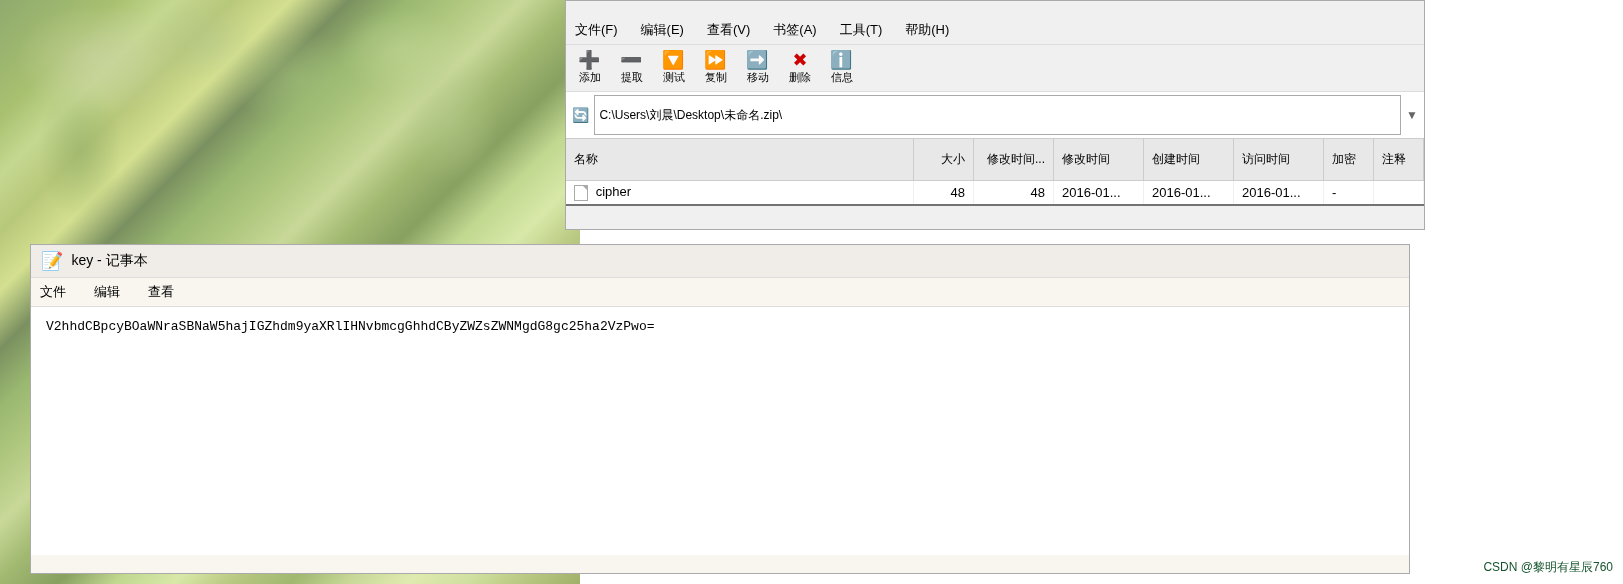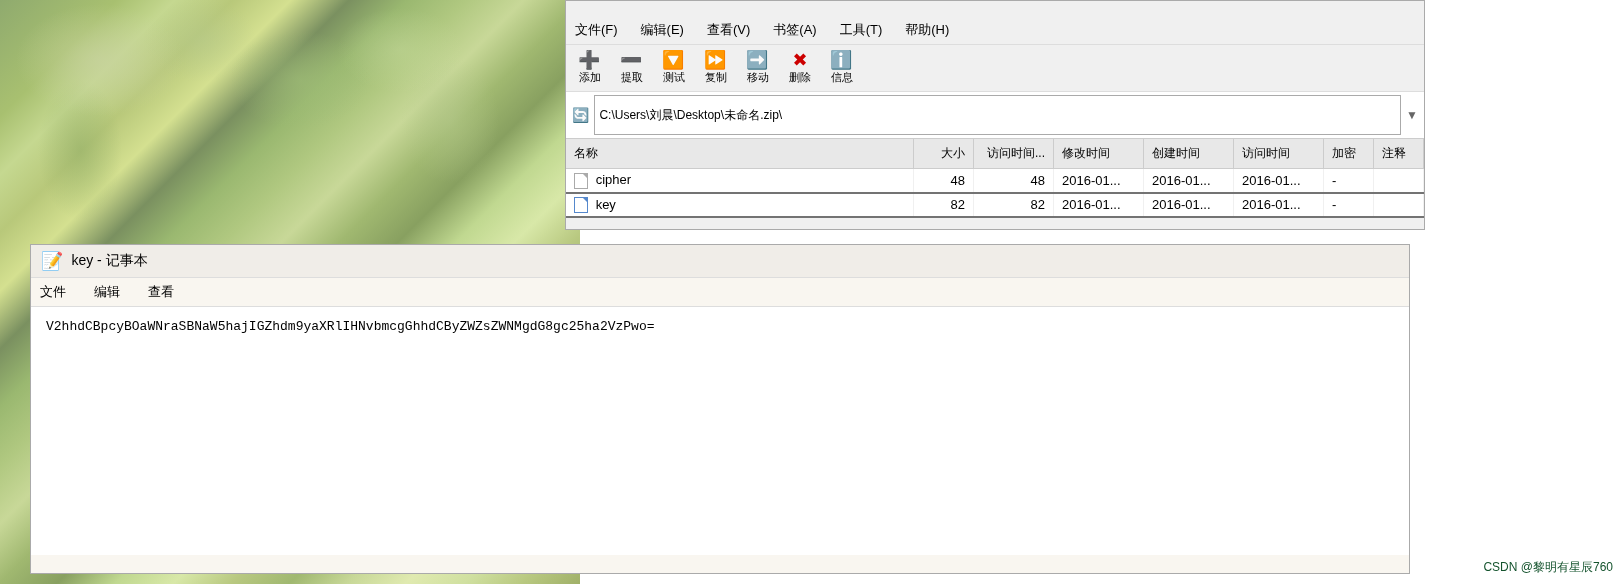--- a/index.html
+++ b/index.html
@@ -133,21 +133,21 @@
       width: 100%;
       border-collapse: collapse;
       background: #fff;
     }
     .winrar-table thead tr {
       background: #e8e8e8;
       border-bottom: 1px solid #ccc;
     }
     .winrar-table thead th {
       text-align: left;
-      padding: 6px 8px;
+      padding: 12px 8px;
       font-size: 12px;
       font-weight: normal;
       color: #000;
       border-right: 1px solid #ccc;
     }
     .winrar-table tbody tr {
       border-bottom: 2px solid #737373;
     }
     .winrar-table tbody td {
       padding: 3px 8px;
@@ -300,21 +300,21 @@
     <input class="path-input" type="text" value="C:\Users\刘晨\Desktop\未命名.zip\" style="">
     <span class="path-dropdown">▼</span>
   </div>
 
   <div>
     <table class="winrar-table">
       <thead>
         <tr>
           <th>名称</th>
           <th style="width:60px;text-align:right;">大小</th>
-          <th style="width:80px;text-align:right;">访问时间...</th>
+          <th style="width:80px;text-align:right;">修改时间...</th>
           <th style="width:90px;">修改时间</th>
           <th style="width:90px;">创建时间</th>
           <th style="width:90px;">访问时间</th>
           <th style="width:50px;">加密</th>
           <th style="width:50px;">注释</th>
         </tr>
       </thead>
       <tbody>
         <tr>
           <td>
@@ -322,33 +322,20 @@
             <span>cipher</span>
           </td>
           <td style="text-align:right;">48</td>
           <td style="text-align:right;">48</td>
           <td>2016-01...</td>
           <td>2016-01...</td>
           <td>2016-01...</td>
           <td>-</td>
           <td></td>
         </tr>
-        <tr>
-          <td>
-            <span class="file-icon file-icon-blue"></span>
-            <span>key</span>
-          </td>
-          <td style="text-align:right;">82</td>
-          <td style="text-align:right;">82</td>
-          <td>2016-01...</td>
-          <td>2016-01...</td>
-          <td>2016-01...</td>
-          <td>-</td>
-          <td></td>
-        </tr>
       </tbody>
     </table>
   </div>
 </div>
 
 <div class="notepad-window">
 
   <div class="notepad-titlebar">
     <span class="notepad-icon">📝</span>
     <span class="notepad-title">key - 记事本</span>

